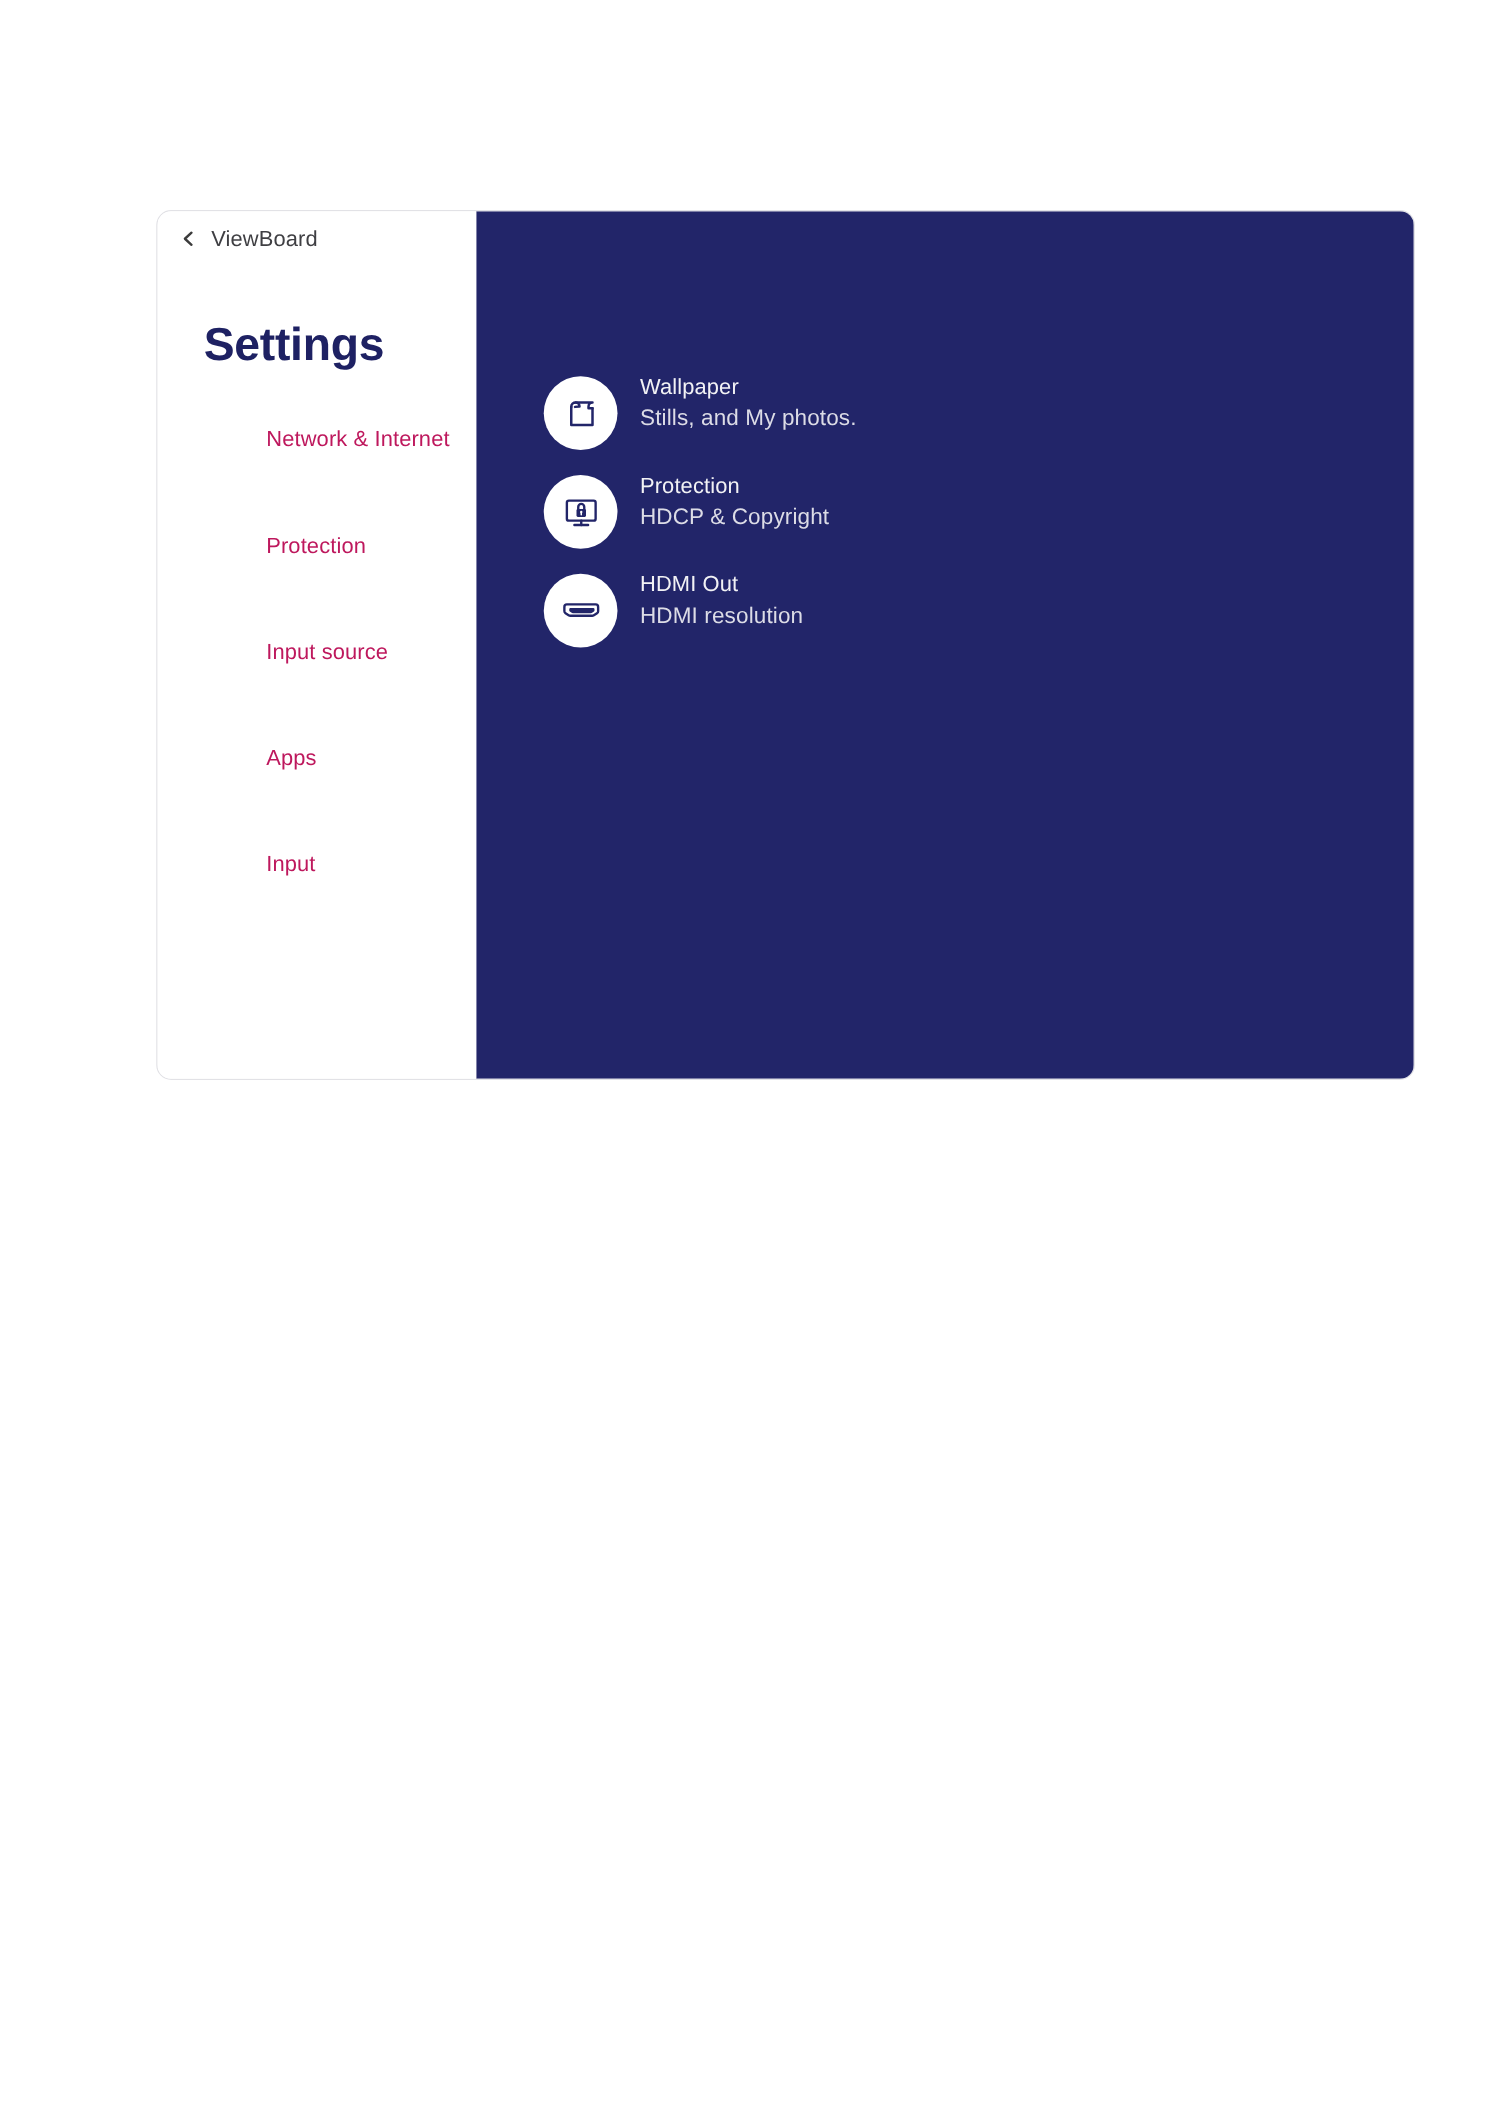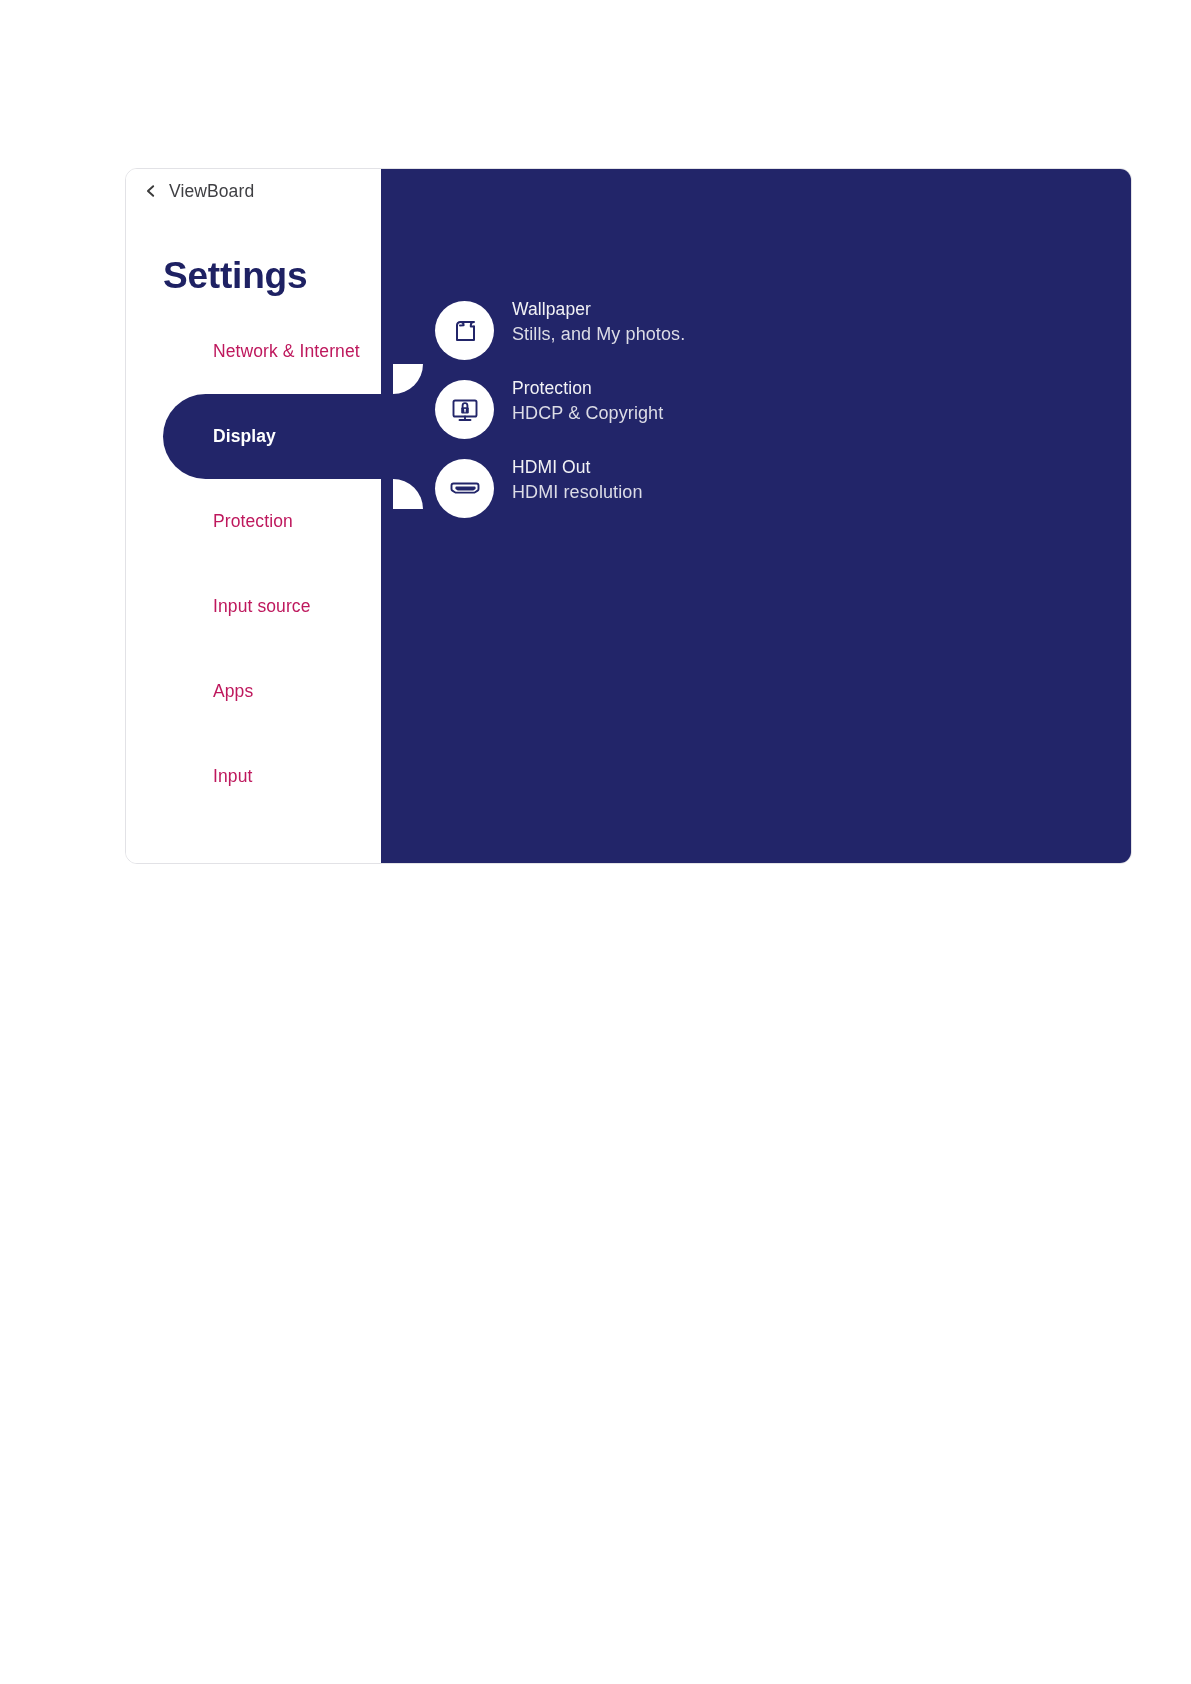--- a/index.html
+++ b/index.html
@@ -212,27 +212,20 @@
       </div>
 
       <div class="settings-title">Settings</div>
 
       <div class="nav">
 
         <div class="nav-item">
           <span class="nav-label">Network &amp; Internet</span>
         </div>
 
-        <div class="nav-item selected">
-          <span class="pill">
-            <span class="notch top"></span>
-            <span class="notch bottom"></span>
-          </span>
-          <span class="nav-label">Display</span>
-        </div>
 
         <div class="nav-item">
           <span class="nav-label">Protection</span>
         </div>
 
         <div class="nav-item">
           <span class="nav-label">Input source</span>
         </div>
 
         <div class="nav-item">

